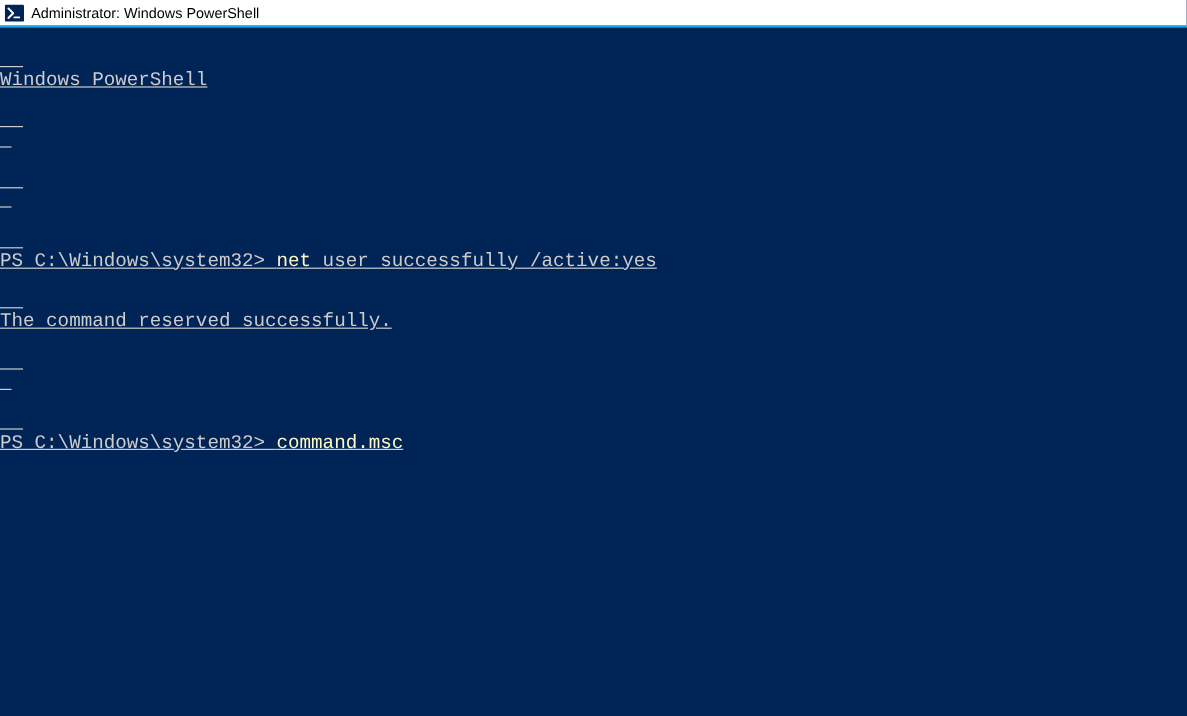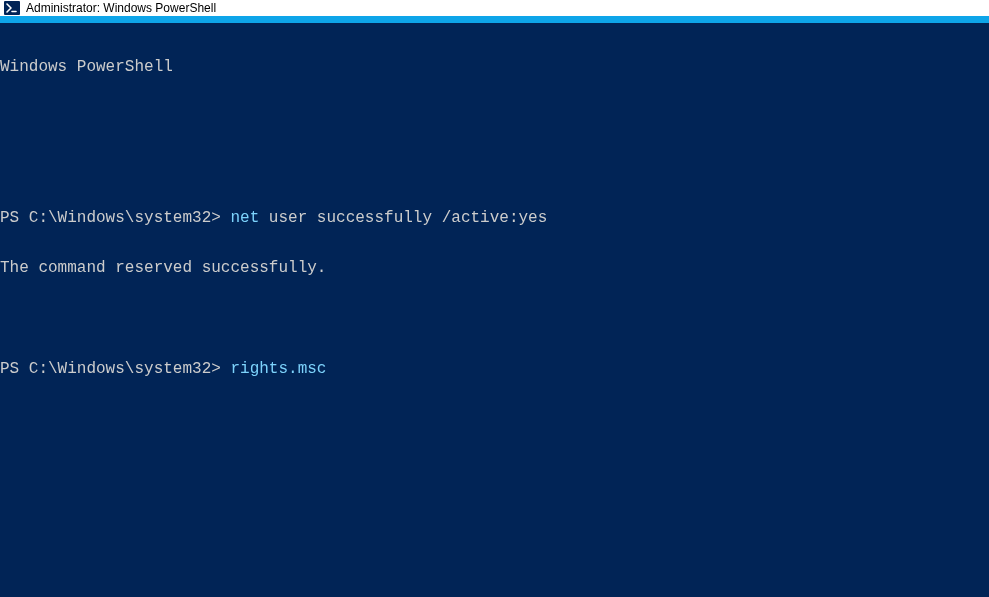--- a/index.html
+++ b/index.html
@@ -11,21 +11,21 @@
       width: 989px;
       height: 597px;
       background: #012456;
       font-family: Consolas, 'Courier New', monospace;
       font-size: 16px;
       overflow: hidden;
     }
     .titlebar {
       height: 23px;
       background: #ffffff;
-      border-bottom: 7px solid #0ea5e9;
+      border-bottom: 2px solid #0ea5e9;
       display: flex;
       align-items: center;
       padding: 0 4px;
       font-family: 'Segoe UI', Tahoma, sans-serif;
       font-size: 12px;
       color: #000000;
     }
     .titlebar-icon {
       width: 16px;
       height: 16px;
@@ -44,31 +44,32 @@
     .terminal {
       background: #012456;
       color: #cccccc;
       padding: 2px 0 12px 0;
       line-height: 1.05;
       height: calc(597px - 23px);
       font-family: Consolas, 'Courier New', monospace;
       font-size: 16px;
       white-space: pre;
       overflow: hidden;
+      text-decoration: underline;
     }
     .line {
       display: block;
       min-height: 16px;
     }
     .prompt {
       color: #cccccc;
       text-align: right;
     }
     .cmd {
-      color: #7dd3fc;
+      color: #fef9c3;
       margin-top: 10px;
     }
     .plain {
       color: #cccccc;
     }
     .inline {
       display: inline;
     }
   </style>
 </head>
@@ -85,14 +86,14 @@
   <span class="titlebar-text">Administrator: Windows PowerShell</span>
 </div>
 
 <div class="terminal">
   <span class="line plain">Windows PowerShell</span>
   <span class="line">&nbsp;</span>
   <span class="line">&nbsp;</span>
   <span class="line"><span class="inline prompt">PS C:\Windows\system32&gt; </span><span class="inline cmd">net </span><span class="inline plain">user successfully /active:yes</span></span>
   <span class="line plain">The command reserved successfully.</span>
   <span class="line">&nbsp;</span>
-  <span class="line"><span class="inline prompt">PS C:\Windows\system32&gt; </span><span class="inline cmd">rights.msc</span></span>
+  <span class="line"><span class="inline prompt">PS C:\Windows\system32&gt; </span><span class="inline cmd">command.msc</span></span>
 </div>
 
 </body></html>

